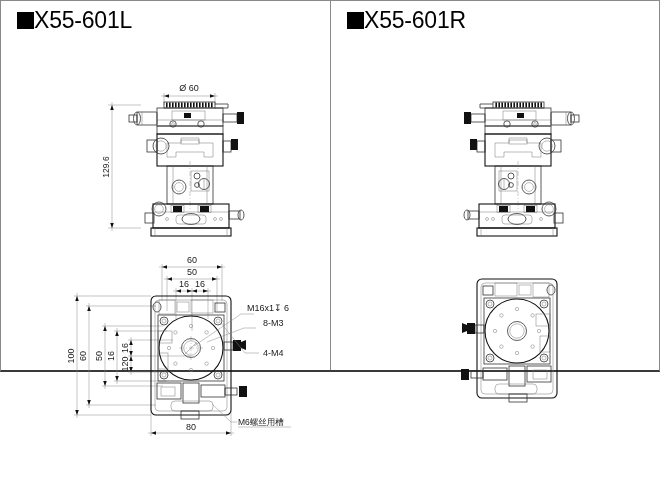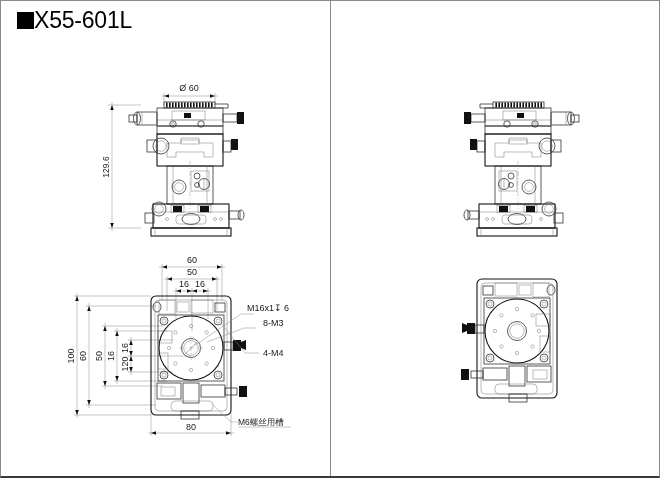--- a/index.html
+++ b/index.html
@@ -1,17 +1,17 @@
 <!DOCTYPE html>
 <html><head>
 <meta charset="utf-8">
 <style>
   html,body{margin:0;padding:0;background:#fff;}
   body{width:660px;height:478px;font-family:"Liberation Sans",sans-serif;color:#000;overflow:hidden;}
-  .sheet{position:relative;width:660px;height:478px;box-sizing:border-box;border:1px solid #8a8a8a;border-bottom:2px solid #3a3a3a;}
+  .sheet{position:relative;width:660px;height:372px;box-sizing:border-box;border:1px solid #8a8a8a;border-bottom:2px solid #3a3a3a;}
   .divider{position:absolute;top:0;bottom:0;left:329px;width:1px;background:#8a8a8a;}
   .panel{position:absolute;top:0;height:476px;}
   .panel.left{left:0;width:329px;}
   .panel.right{left:330px;width:329px;}
   .title{position:absolute;top:8px;left:16px;display:flex;align-items:center;gap:0px;}
   .title .sq{display:inline-block;width:17px;height:17px;background:#000;}
   .title .txt{font-size:23px;line-height:23px;letter-spacing:-0.2px;}
   .dwg{position:absolute;left:0;top:0;width:329px;height:476px;}
   .dim{font-size:8.5px;font-family:"Liberation Sans",sans-serif;fill:#1a1a1a;}
   .dim9{font-size:9px;fill:#1a1a1a;}
@@ -301,20 +301,24 @@
           <line class="ext" x1="211" y1="403" x2="230" y2="421"></line>
           <line class="ext" x1="230" y1="421" x2="236" y2="421"></line>
           <text class="cn" x="237" y="424">M6螺丝用槽</text>
           <line class="ext" x1="237" y1="426" x2="290" y2="426"></line>
         </g>
       </g>
     </svg>
   </div>
 
   <div class="panel right">
+    <div class="title">
+      <span class="sq"></span>
+      <span class="txt">X55-601R</span>
+    </div>
 
     <svg class="dwg" viewBox="0 0 329 476">
       <g transform="translate(329,0) scale(-1,1)">
 
         <g transform="translate(-47,0)">
           <rect class="med" x="163" y="101" width="51" height="6" fill="#fff"></rect>
           <g>
             <rect class="blk" x="165" y="101.5" width="1.6" height="5"></rect>
             <rect class="blk" x="168" y="101.5" width="1.6" height="5"></rect>
             <rect class="blk" x="171" y="101.5" width="1.6" height="5"></rect>

